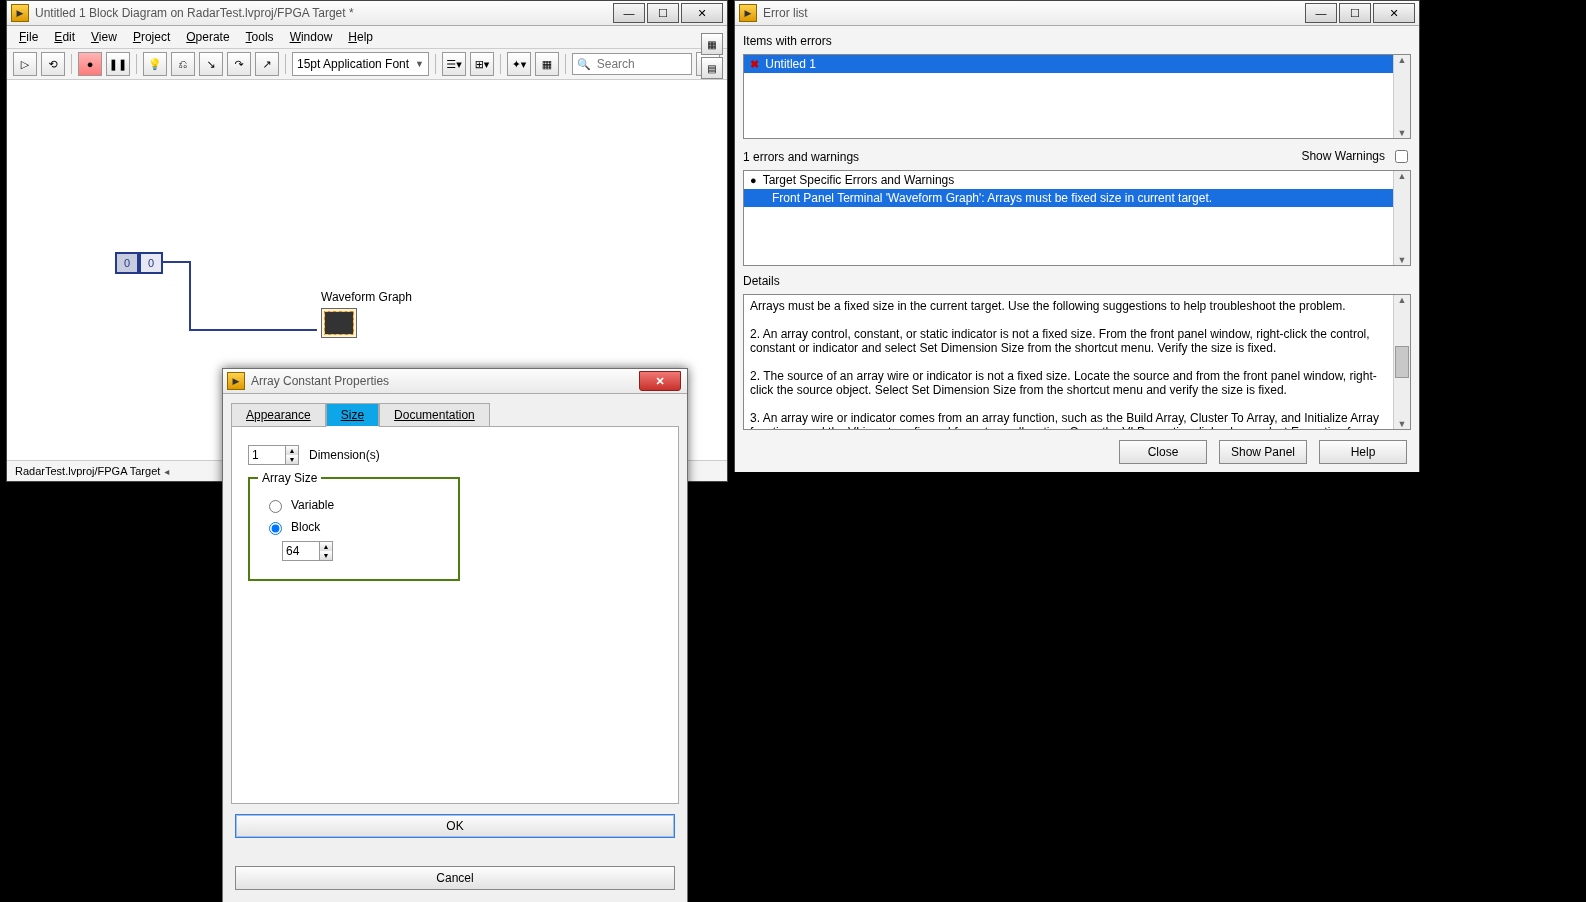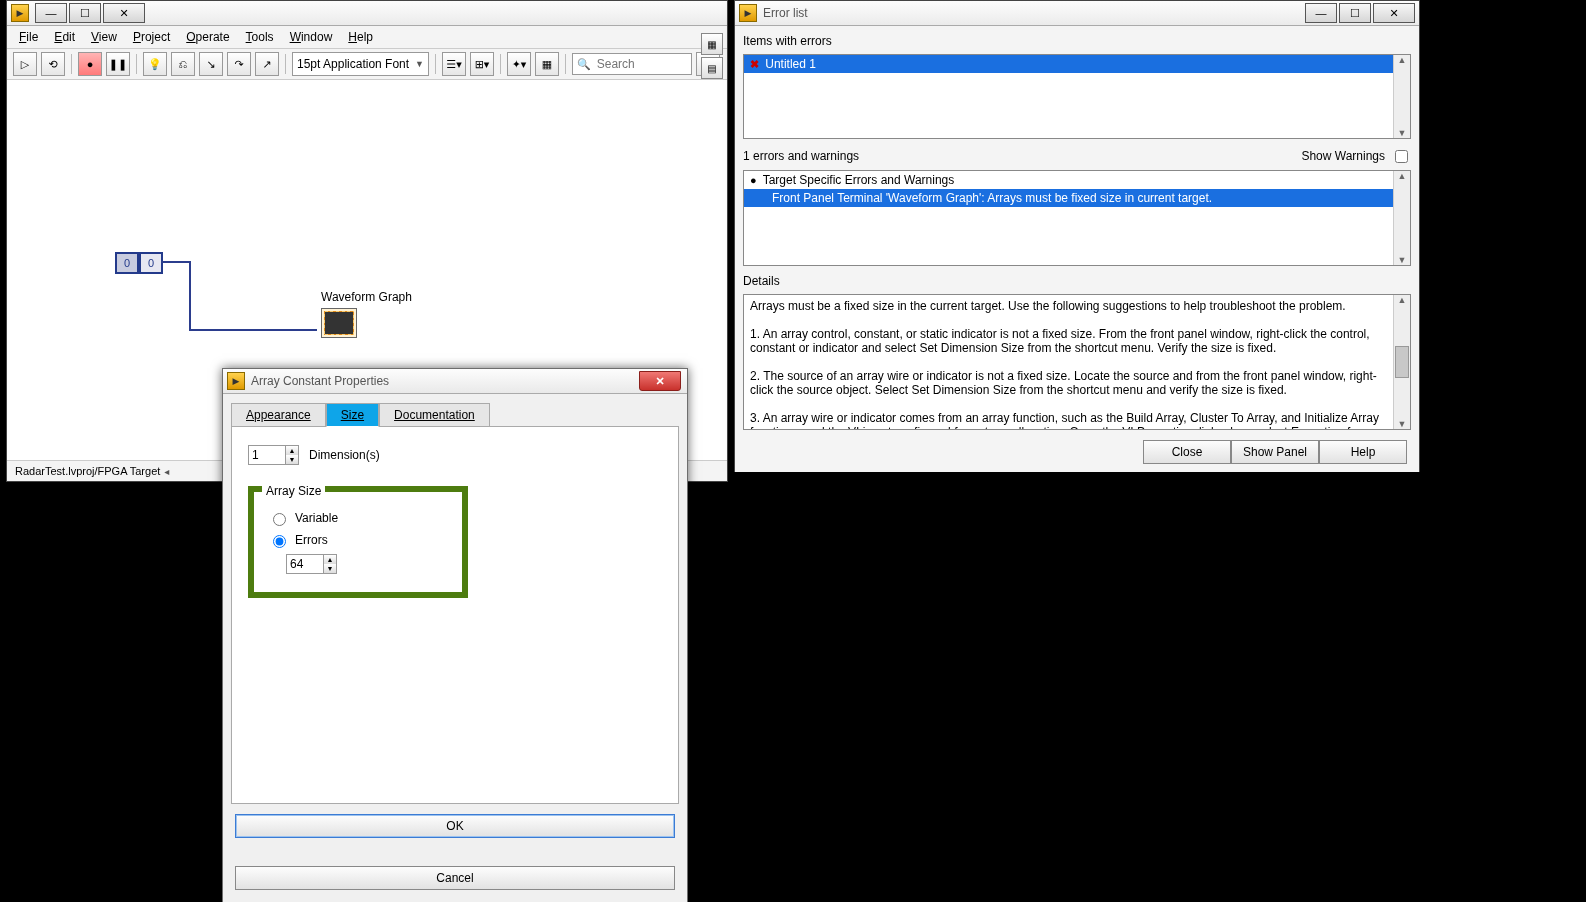--- a/index.html
+++ b/index.html
@@ -227,22 +227,22 @@
     display:flex;flex-direction:column;
     border:1px solid #999;border-left:none;
   }
   .spin .spinbtns div {
     width:12px;height:9px;
     background:linear-gradient(to bottom,#fff,#ddd);
     font-size:7px;display:flex;align-items:center;justify-content:center;
     cursor:pointer;
   }
   .fieldset {
-    border:6px solid #4d7c0f;
-    margin-top:21px;
+    border:2px solid #4d7c0f;
+    margin-top:12px;
     padding:12px 14px 18px;
     position:relative;
     width:180px;
   }
   .fieldset .legend {
     position:absolute;top:-8px;left:8px;
     background:#fff;padding:0 4px;font-size:12px;
   }
   .radio-row {
     display:flex;align-items:center;gap:6px;
@@ -297,21 +297,21 @@
   .listbox .item.selected {
     background:#1a6fe0;color:#fff;
   }
   .err-icon {
     color:#c00;font-weight:bold;font-size:11px;
   }
   .bullet {
     font-size:11px;
   }
   .err-buttons {
-    display:flex;justify-content:flex-end;
+    display:flex;justify-content:flex-end;gap:12px;
     padding:6px 4px 2px;
   }
   .show-warnings {
     display:flex;align-items:center;gap:6px;
     font-size:12px;
   }
   .details-box {
     border:1px solid #888;
     background:#fff;
     font-size:12px;
@@ -337,20 +337,21 @@
     background:linear-gradient(to bottom,#fff,#e0e0e0);
     font-size:10px;display:flex;align-items:center;justify-content:center;
   }
 </style>
 </head>
 <body>
 
 <div class="window" style="left:6px;top:0;width:720px;height:480px;display:flex;flex-direction:column;">
   <div class="titlebar">
     <div class="icon">▶</div>
+    <div class="title">Untitled 1 Block Diagram on RadarTest.lvproj/FPGA Target *</div>
     <div class="win-controls">
       <div class="win-btn">—</div>
       <div class="win-btn">☐</div>
       <div class="win-btn close">✕</div>
     </div>
   </div>
 
   <div class="menubar">
     <span class="menu-item"><u>F</u>ile</span>
     <span class="menu-item"><u>E</u>dit</span>
@@ -445,21 +446,21 @@
     </div>
 
     <div class="fieldset">
       <div class="legend">Array Size</div>
       <label class="radio-row">
         <input type="radio" name="asize" style="">
         <span>Variable</span>
       </label>
       <label class="radio-row">
         <input type="radio" name="asize" checked="" style="">
-        <span>Errors</span>
+        <span>Block</span>
       </label>
       <div style="margin-left:18px;margin-top:4px;">
         <div class="spin">
           <input value="64" style="">
           <div class="spinbtns">
             <div>▲</div>
             <div>▼</div>
           </div>
         </div>
       </div>
@@ -488,21 +489,21 @@
       <div class="item selected">
         <span class="err-icon">✖</span>
         <span>Untitled 1</span>
       </div>
       <div class="sb">
           <div>▲</div>
           <div>▼</div>
         </div>
     </div>
 
-    <div style="display:flex;justify-content:space-between;align-items:center;margin-top:4px;">
+    <div style="display:flex;justify-content:space-between;align-items:flex-end;margin-top:4px;">
       <div class="section-label">1 errors and warnings</div>
       <label class="show-warnings">
         <span>Show Warnings</span>
         <input type="checkbox" style="">
       </label>
     </div>
 
     <div class="listbox" style="height:96px;">
       <div class="item">
         <span class="bullet">●</span>
@@ -513,21 +514,21 @@
       </div>
       <div class="sb">
           <div>▲</div>
           <div>▼</div>
         </div>
     </div>
 
     <div class="section-label" style="margin-top:4px;">Details</div>
     <div class="details-box" style="height:128px;position:relative;padding-right:20px;">
       <div>Arrays must be a fixed size in the current target. Use the following suggestions to help troubleshoot the problem.</div><br>
-      <div>1. An array control, constant, or static indicator is not a fixed size. From the front panel window, right-click the control, constant or indicator and select Set Dimension Size from the shortcut menu. Verify the size is fixed.</div><br>
+      <div>2. An array control, constant, or static indicator is not a fixed size. From the front panel window, right-click the control, constant or indicator and select Set Dimension Size from the shortcut menu. Verify the size is fixed.</div><br>
       <div>2.  The source of an array wire or indicator is not a fixed size. Locate the source and from the front panel window, right-click the source object. Select Set Dimension Size from the shortcut menu and verify the size is fixed.</div><br>
       <div>3.  An array wire or indicator comes from an array function, such as the Build Array, Cluster To Array, and Initialize Array functions, and the VI is not configured for autopreallocation. Open the VI Properties dialog box, select Execution from the Category pull-down menu</div>
       <div class="sb">
           <div>▲</div>
           <div style="width:12px;height:30px;background:#c8c8c8;border:1px solid #999;"></div>
           <div>▼</div>
         </div>
     </div>
 
     <div class="err-buttons">

